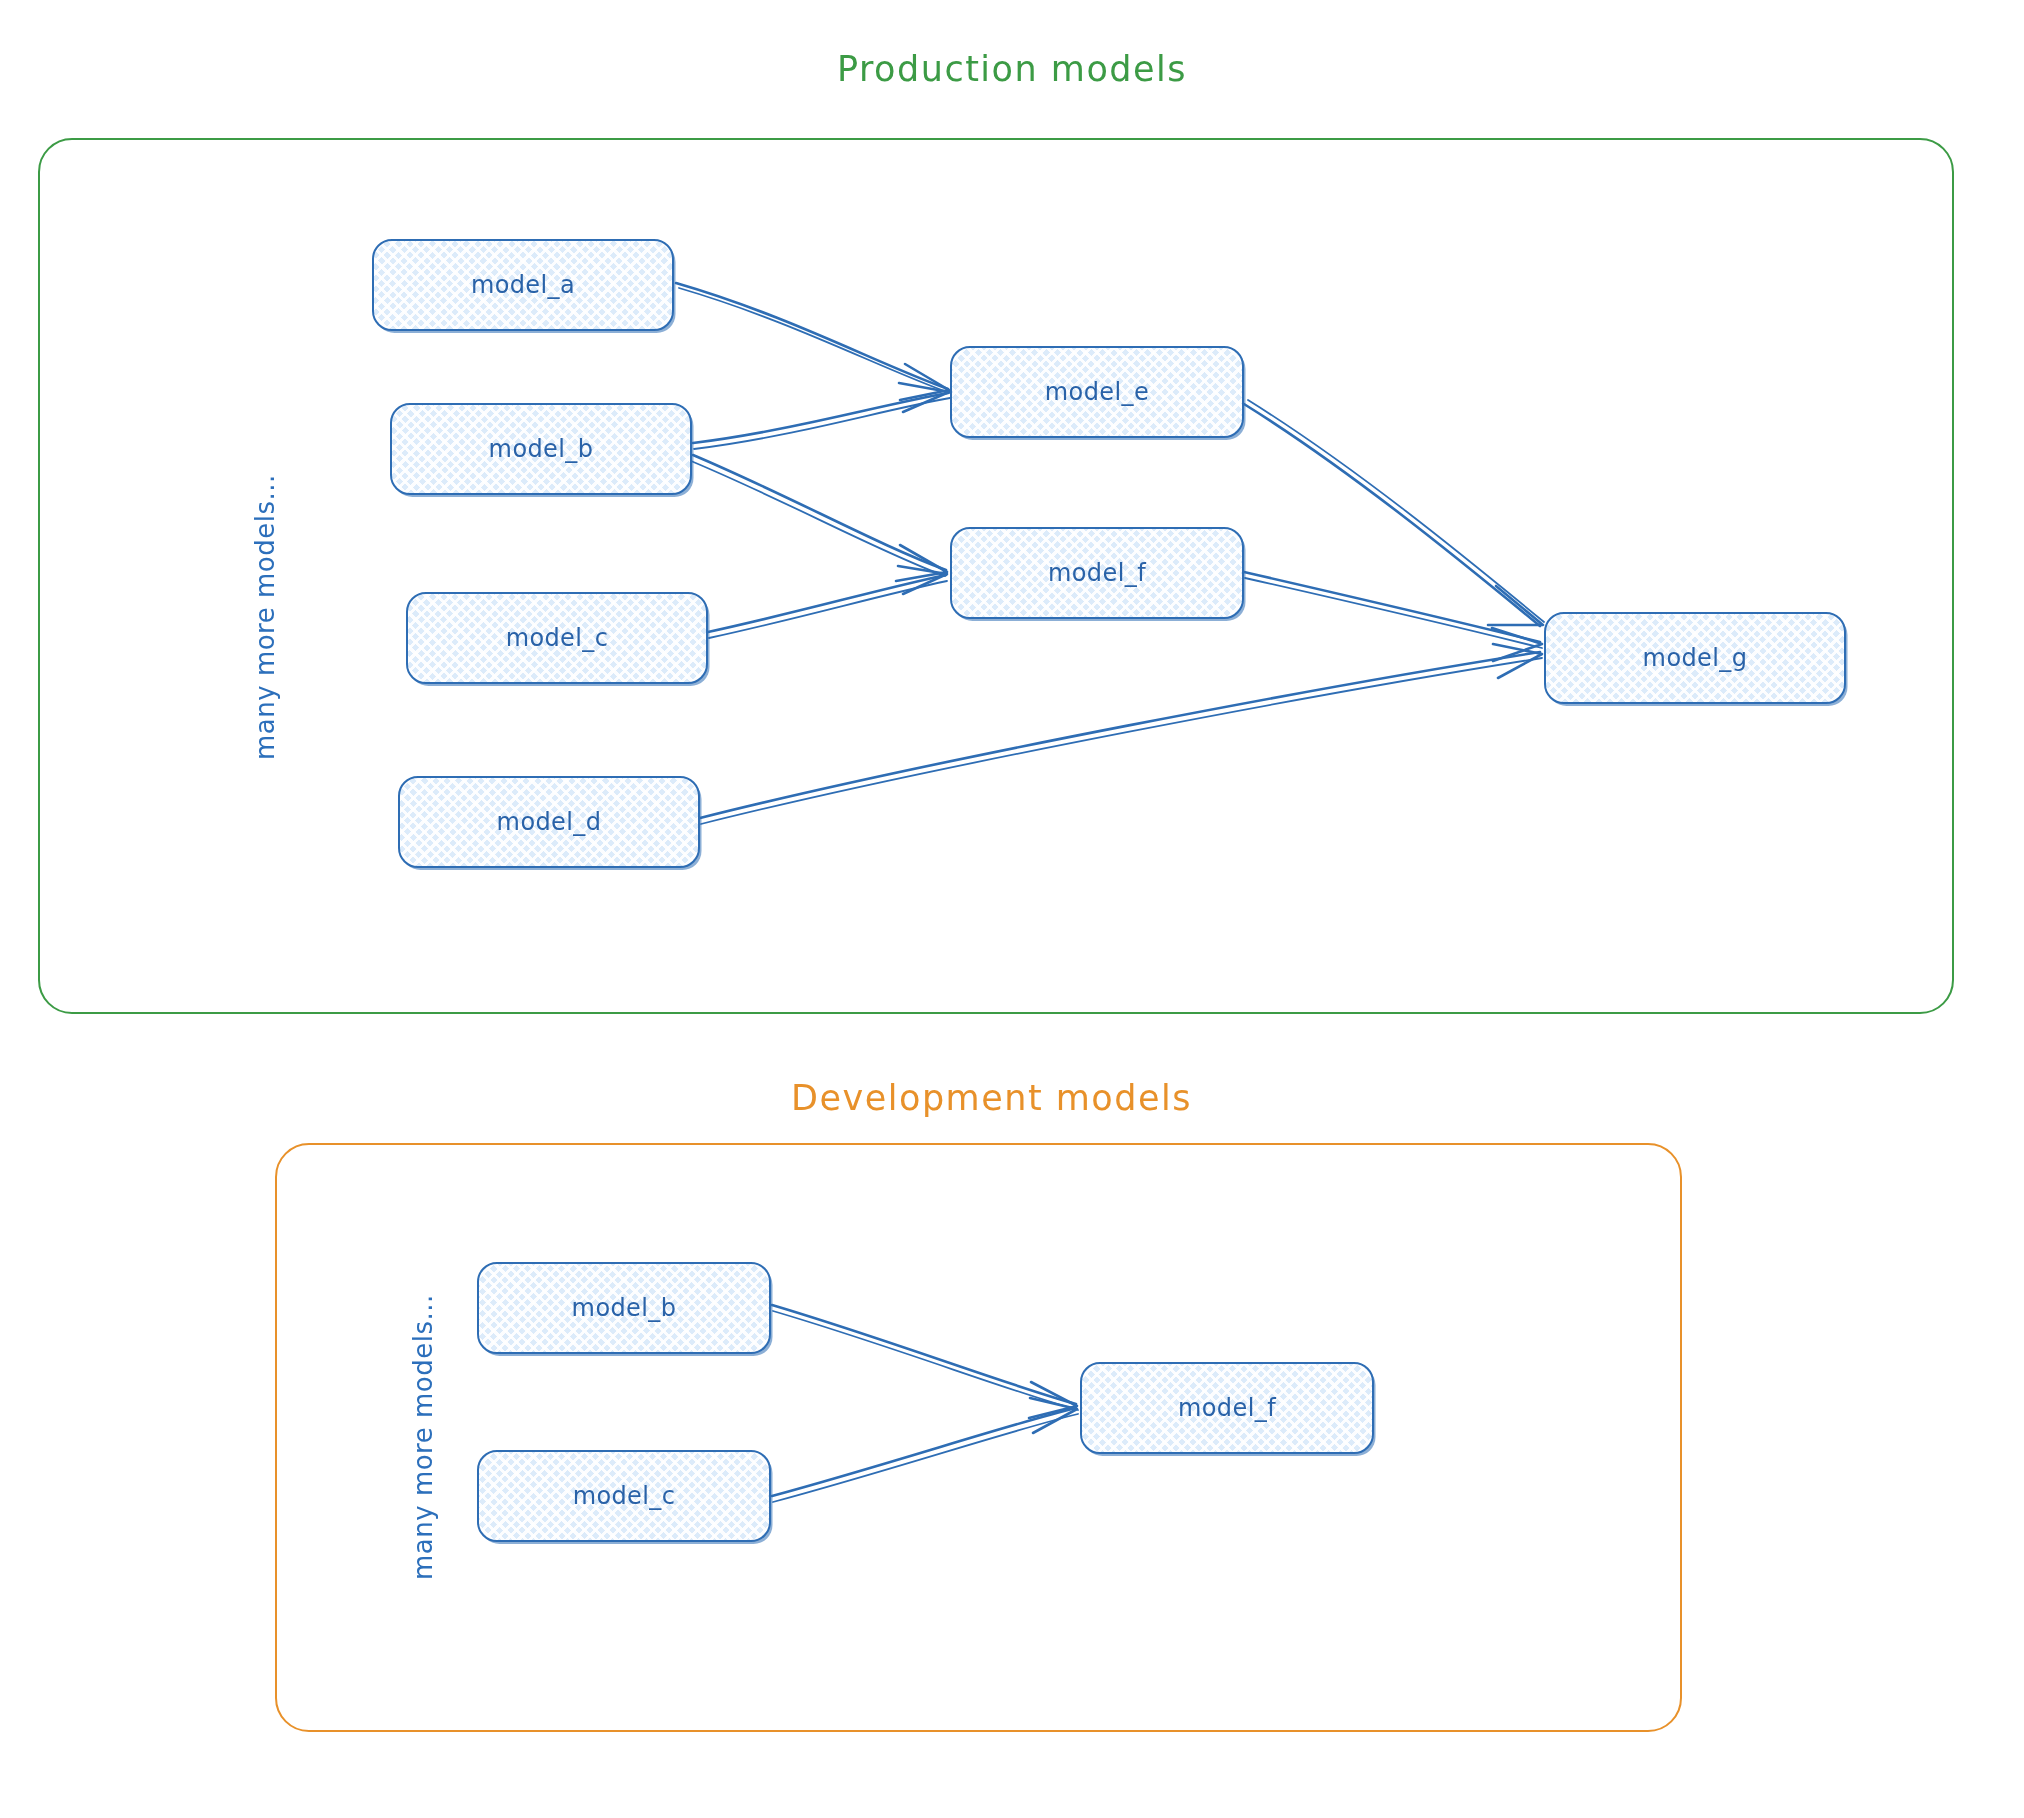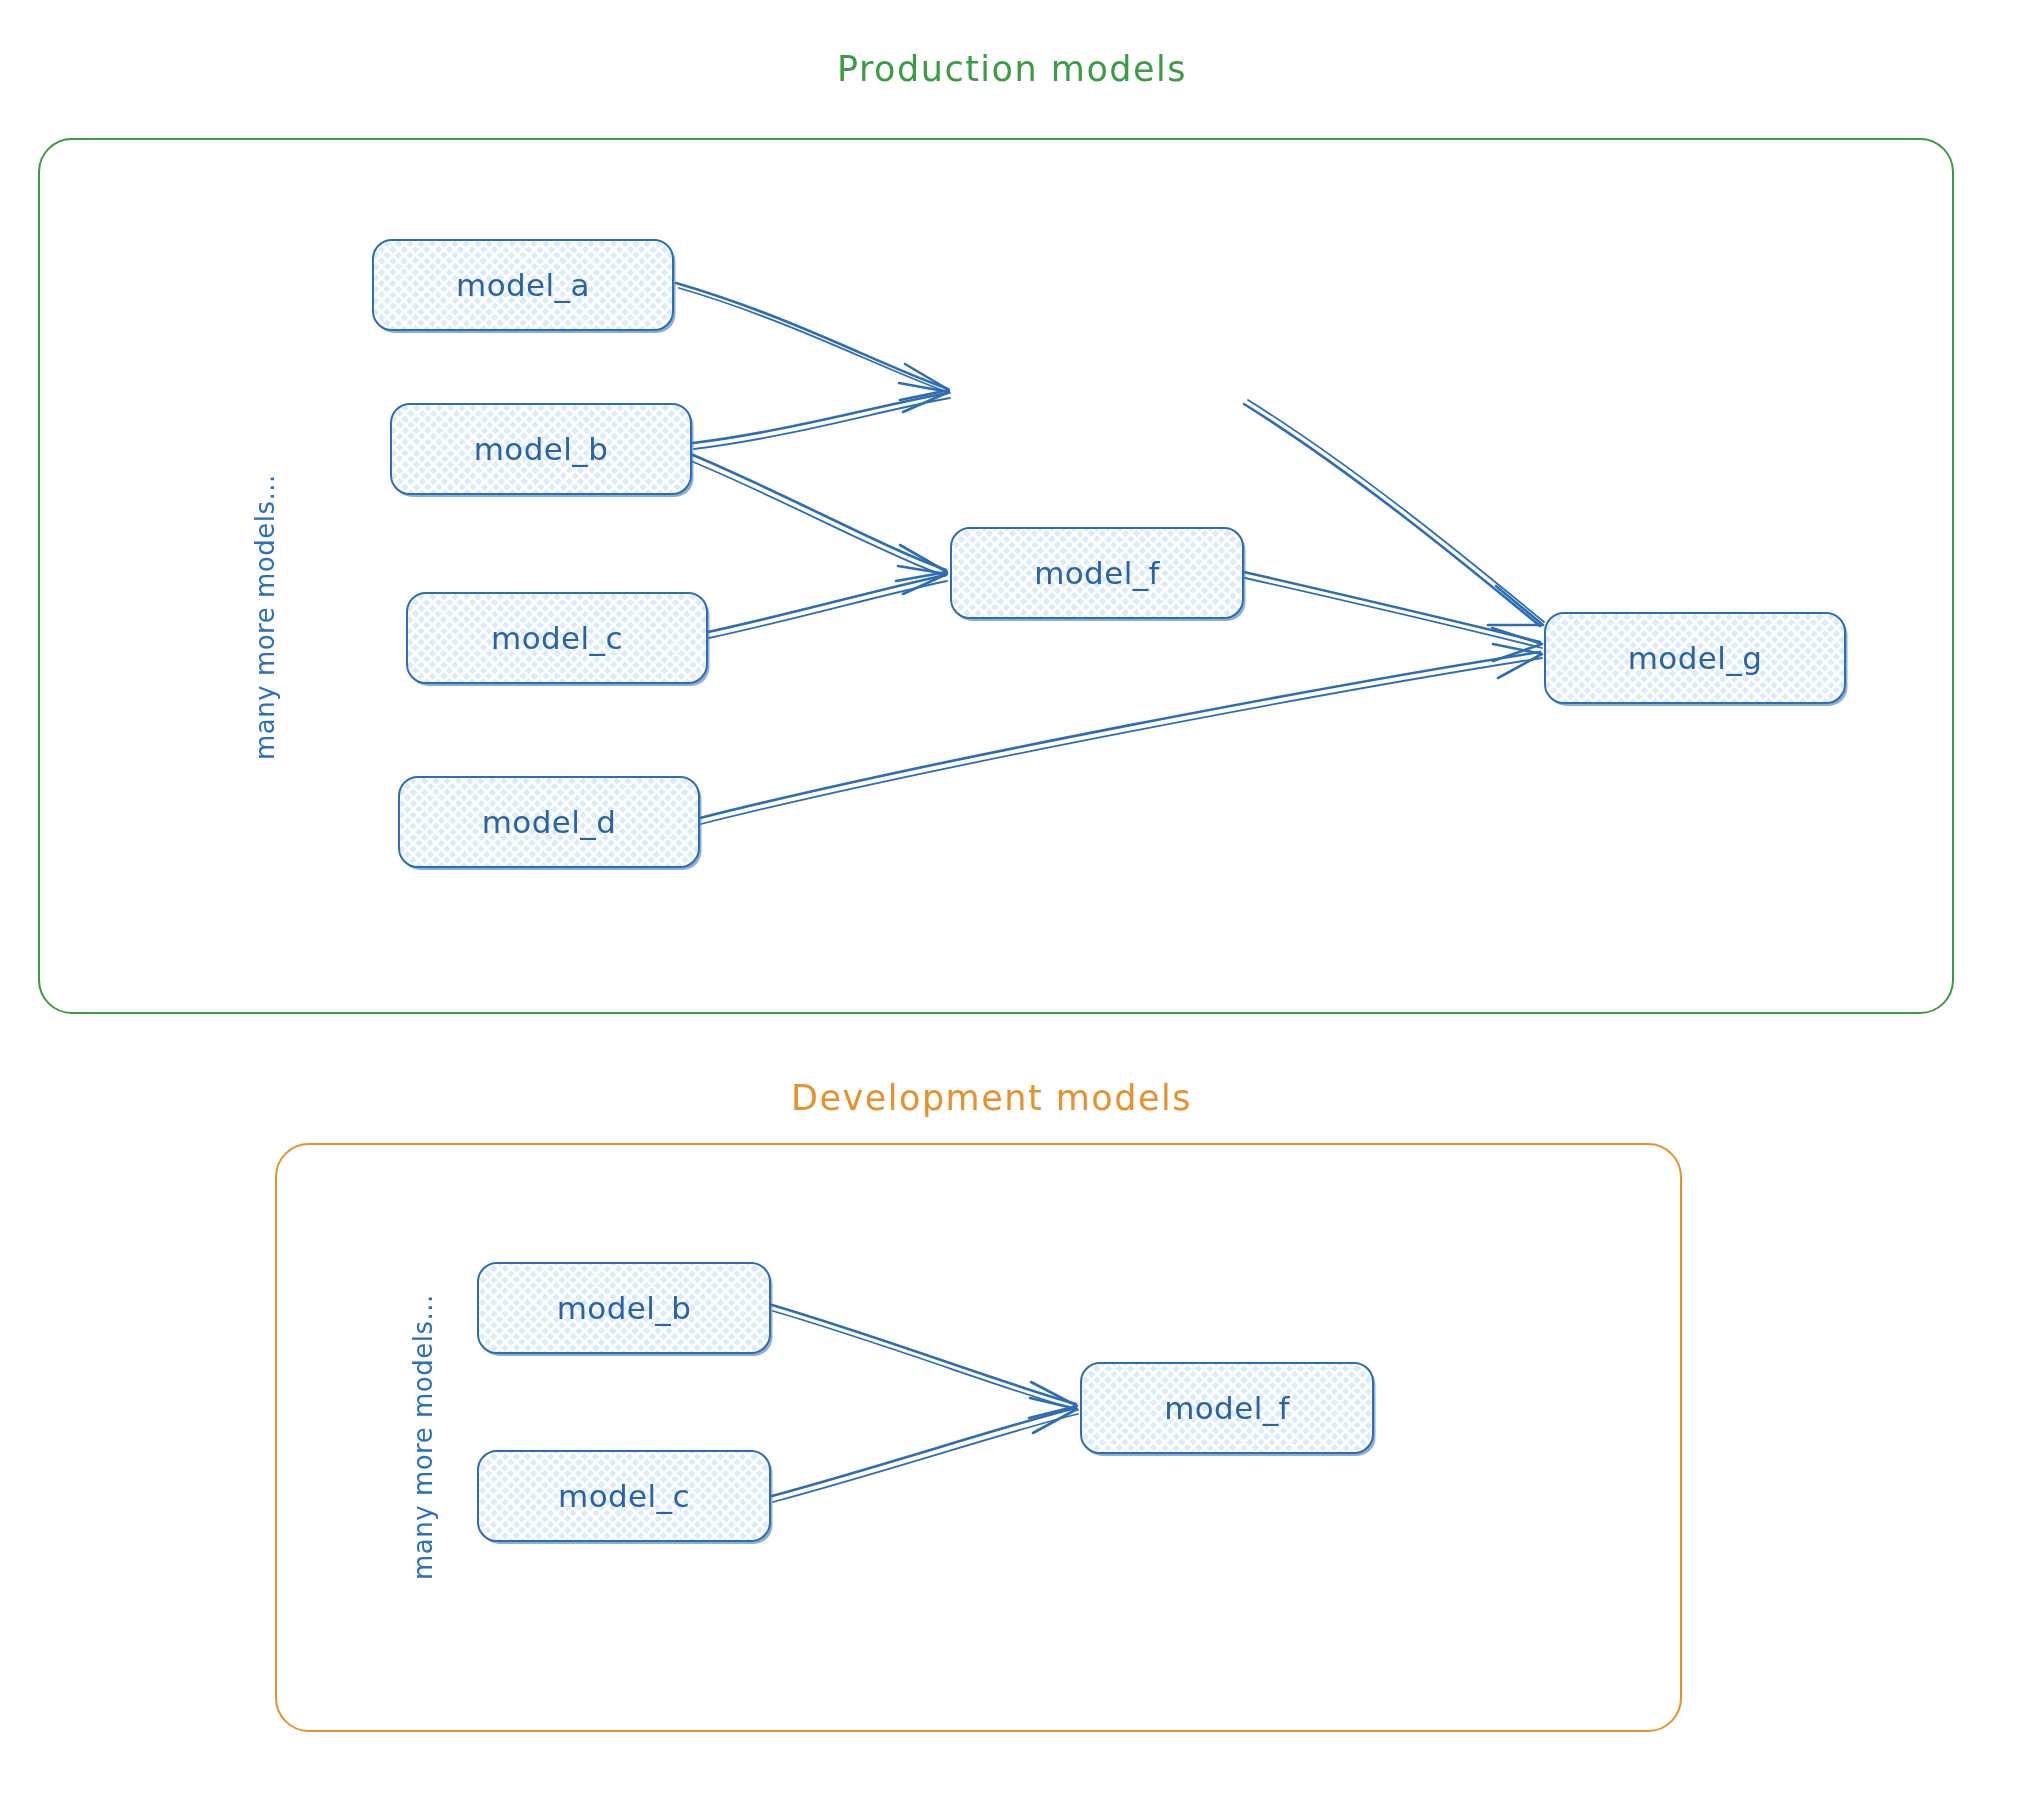--- a/index.html
+++ b/index.html
@@ -78,21 +78,21 @@
     background-image:
       repeating-linear-gradient(45deg,  rgba(255,255,255,0.92) 0 3px, rgba(255,255,255,0) 3px 8px),
       repeating-linear-gradient(-45deg, rgba(255,255,255,0.92) 0 3px, rgba(255,255,255,0) 3px 8px);
     box-shadow: 2.5px 3px 0 -1px rgba(46,109,180,0.55);
     display: flex;
     align-items: center;
     justify-content: center;
   }
   .node-label {
     font-family: "DejaVu Sans", sans-serif;
-    font-size: 31px;
+    font-size: 24px;
     color: #2962A8;
     letter-spacing: 0.4px;
     white-space: nowrap;
     position: relative;
     z-index: 2;
   }
   svg.edges {
     position: absolute;
     left: 0;
     top: 0;
@@ -139,20 +139,23 @@
   </div>
 
   <div class="node" style="left:406px; top:592px; width:298px; height:88px;">
     <span class="node-label">model_c</span>
   </div>
 
   <div class="node" style="left:398px; top:776px; width:298px; height:88px;">
     <span class="node-label">model_d</span>
   </div>
 
+  <div class="node" style="left:950px; top:346px; width:290px; height:88px;">
+    <span class="node-label">model_e</span>
+  </div>
 
   <div class="node" style="left:950px; top:527px; width:290px; height:88px;">
     <span class="node-label">model_f</span>
   </div>
 
   <div class="node" style="left:1544px; top:612px; width:298px; height:88px;text-align:center;">
     <span class="node-label">model_g</span>
   </div>
 
   <div class="group-title" id="dev-title">Development models</div>

